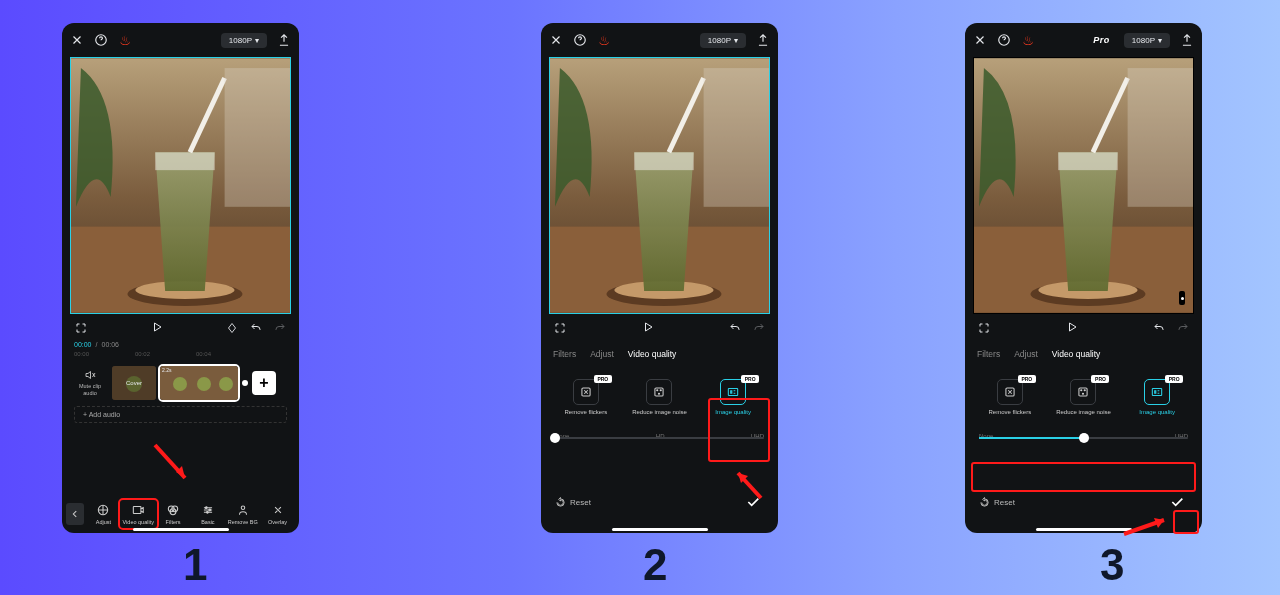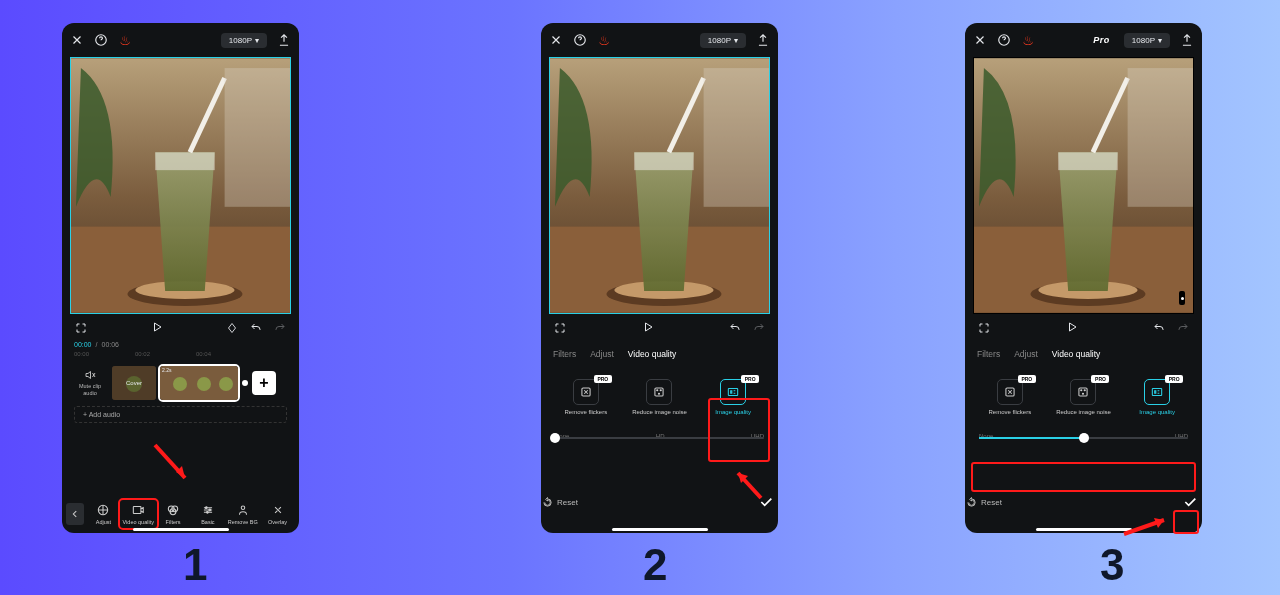--- a/index.html
+++ b/index.html
@@ -68,21 +68,21 @@
   .qitem .badge{position:absolute;top:-4px;right:6px;width:18px;height:8px;background:#fff;border-radius:2px;font-size:5px;color:#000;font-weight:bold;line-height:8px;}
   .qitem.sel{color:#2ad0e6;}
   .qitem.sel .qicn{border-color:#2ad0e6;color:#2ad0e6;}
 
   .slider{position:relative;margin:12px 14px 0;height:28px;}
   .track{position:absolute;top:4px;left:0;right:0;height:2px;background:#3a3d42;border-radius:1px;}
   .track .fill{position:absolute;left:0;top:0;height:2px;background:#2ad0e6;}
   .knob{position:absolute;top:0;width:10px;height:10px;background:#fff;border-radius:50%;transform:translateX(-50%);cursor:pointer;}
   .slabels{display:flex;justify-content:space-between;font-size:6px;color:#777;margin-top:12px;}
 
-  .bottomrow{position:absolute;bottom:20px;left:0;right:0;display:flex;align-items:center;padding:0 1px;}
+  .bottomrow{position:absolute;bottom:20px;left:0;right:0;display:flex;align-items:center;padding:0 14px;}
   .reset{display:flex;align-items:center;gap:4px;font-size:8px;color:#bbb;cursor:pointer;}
   .checkbtn{margin-left:auto;width:22px;height:22px;display:flex;align-items:center;justify-content:center;cursor:pointer;}
 
   
   .anno{position:absolute;border:2.5px solid #ff1a1a;border-radius:3px;pointer-events:none;}
   .arrow{position:absolute;pointer-events:none;}
 
 </style>
 </head>
 <body>

